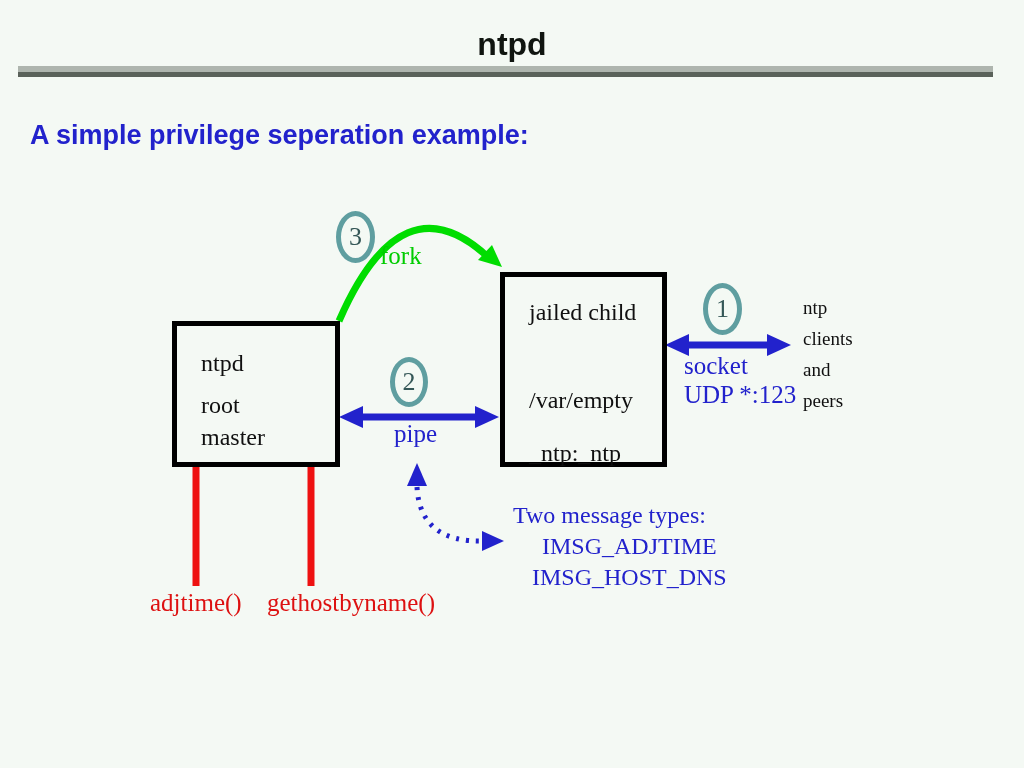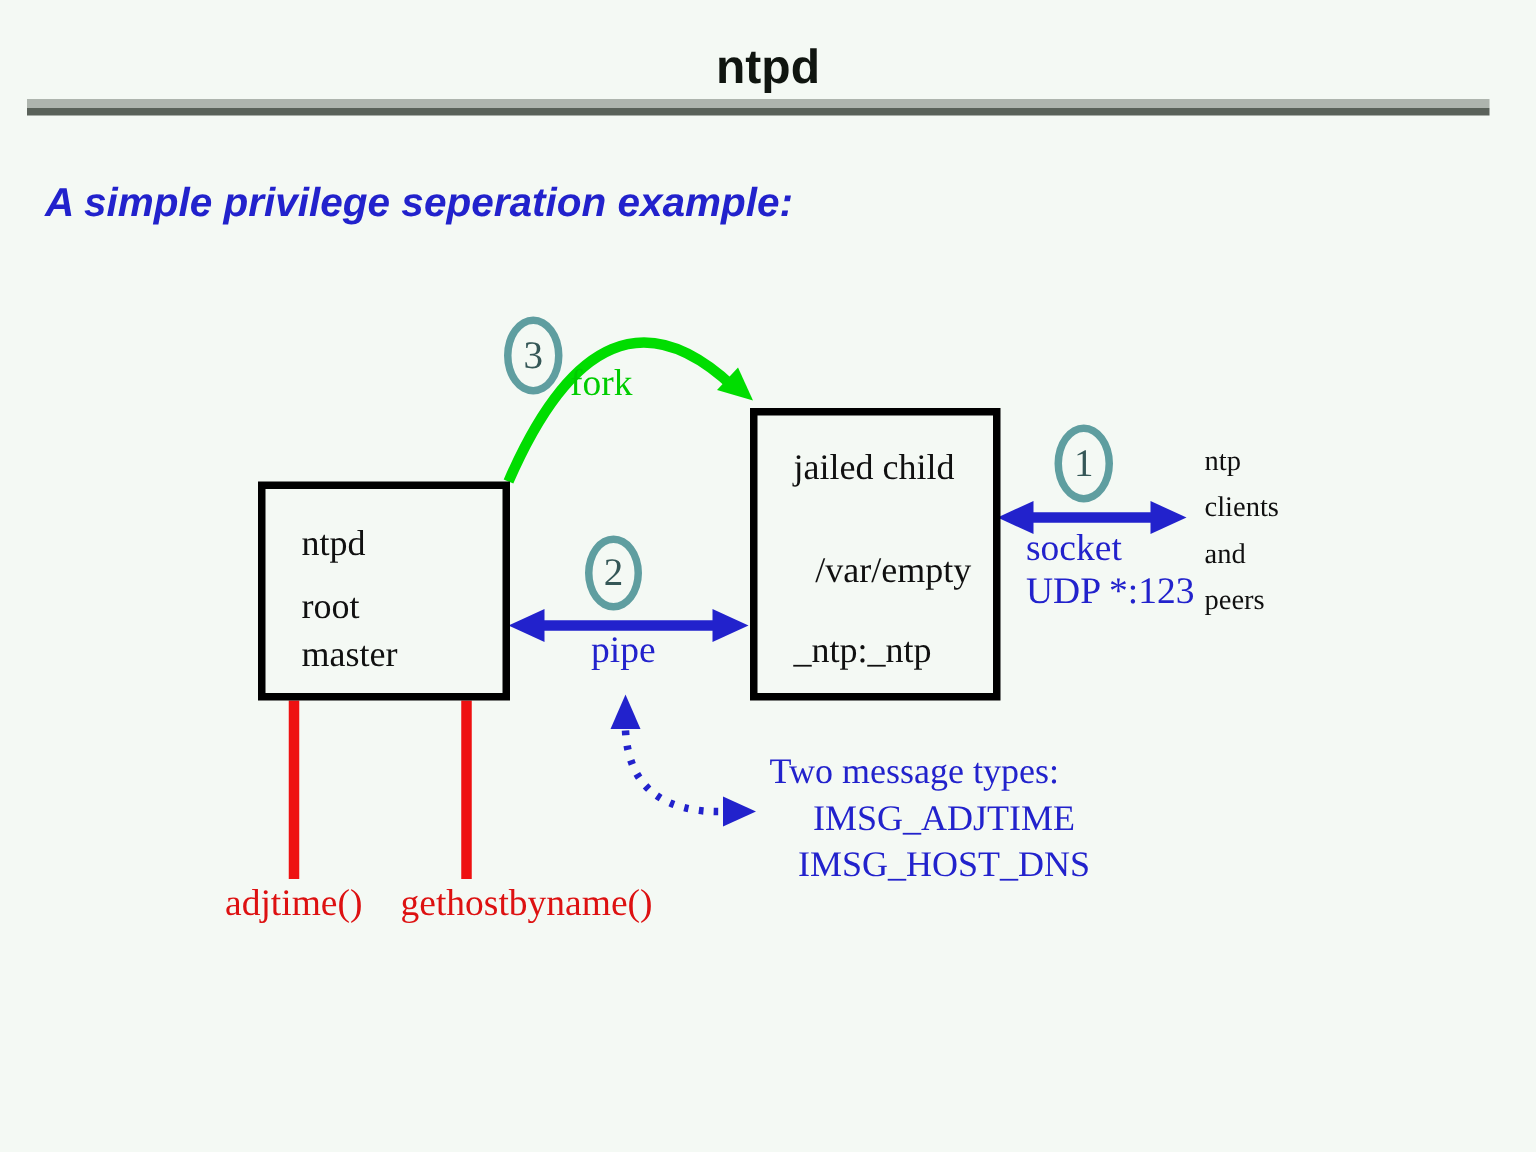--- a/index.html
+++ b/index.html
@@ -23,37 +23,36 @@
     color: #101510;
   }
   #rule-light { left: 18px; top: 66px; width: 975px; height: 6px; background: #AEB5AE; }
   #rule-dark  { left: 18px; top: 72px; width: 975px; height: 5px; background: #5A625A; }
   #subtitle {
     left: 30px; top: 120px;
     font-family: "Liberation Sans", sans-serif;
     font-weight: bold;
     font-size: 27px;
     color: #2222CC;
-    font-style: italic;
   }
 
   
   .proc-box {
     box-sizing: border-box;
     border: 5px solid #000;
     background: transparent;
     color: #101010;
     font-size: 24px;
     line-height: 32px;
     padding-left: 24px;
   }
   #master-box { left: 172px; top: 321px; width: 168px; height: 146px; padding-top: 21px; }
   #child-box  { left: 500px; top: 272px; width: 167px; height: 195px; padding-top: 19px; font-family: Liberation Serif, serif; }
   #master-line-root { margin-top: 10px; }
-  #child-line-dir   { margin-top: 37px; text-align: center; }
+  #child-line-dir   { margin-top: 56px; }
   #child-line-user  { margin-top: 21px; }
 
   
   .step-circle {
     box-sizing: border-box;
     border: 5px solid #5F9EA0;
     border-radius: 50%;
     color: #355757;
     font-size: 26px;
     display: flex;

